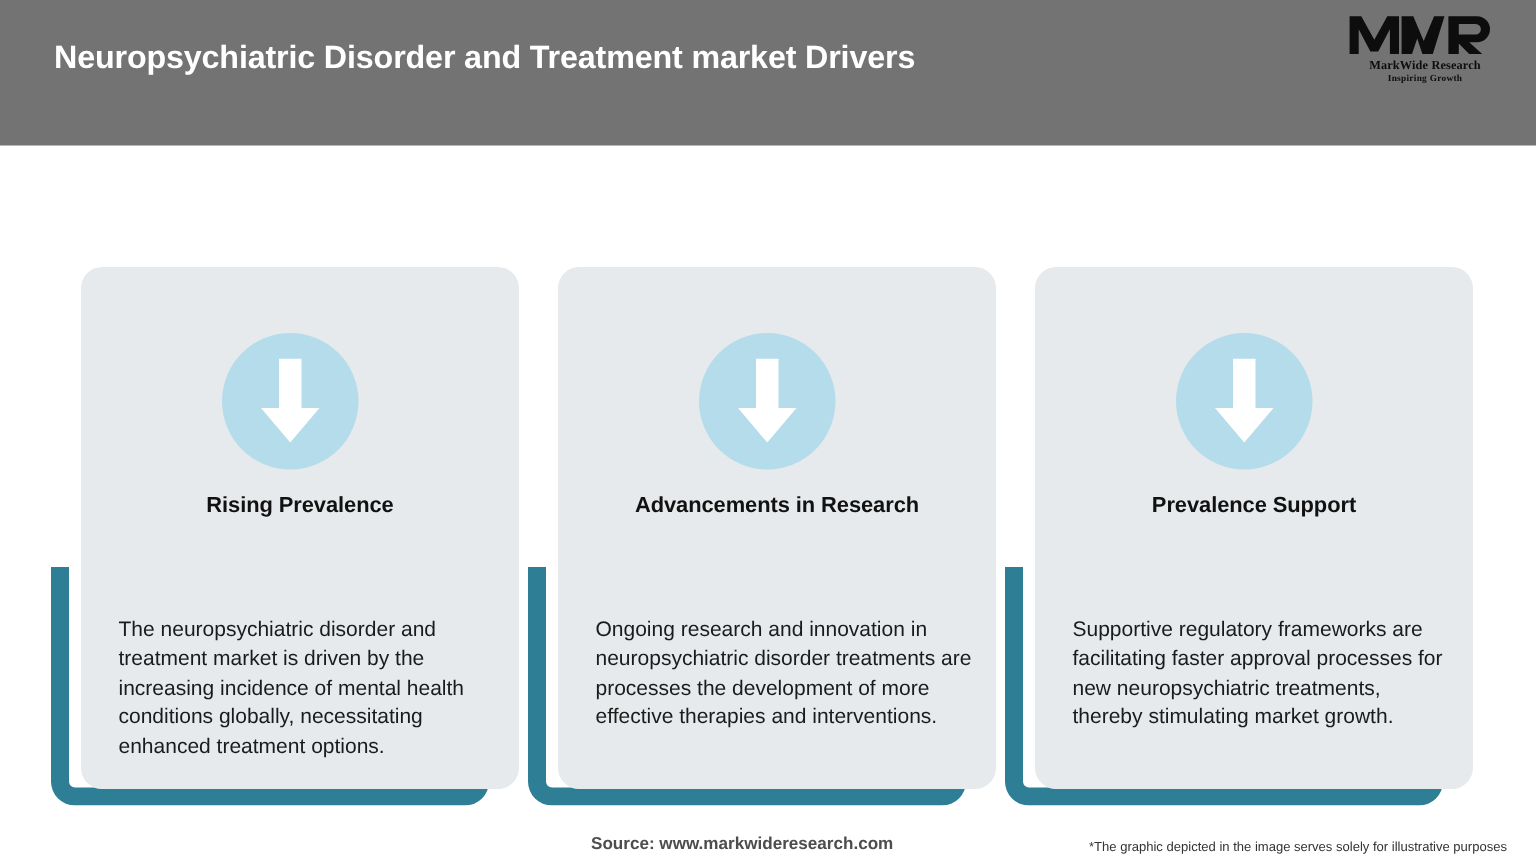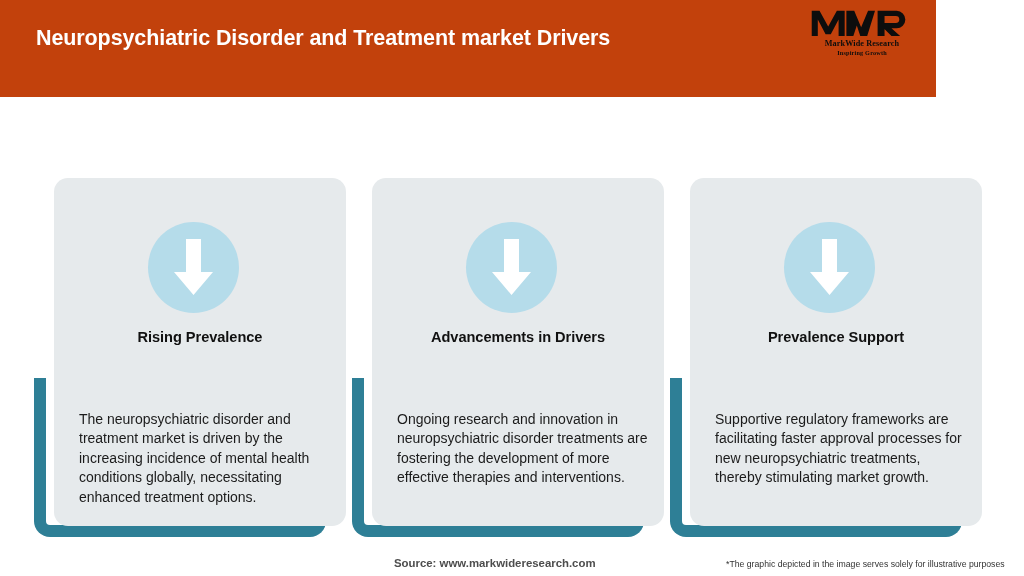--- a/index.html
+++ b/index.html
@@ -15,23 +15,23 @@
     font-family: "Liberation Sans", sans-serif;
     background: #ffffff;
     position: relative;
   }
 
   
   .header {
     position: absolute;
     left: 0;
     top: 0;
-    width: 936px;
+    width: 1024px;
     height: 97px;
-    background: #c2410c;
+    background: #737373;
   }
 
   .header-title {
     position: absolute;
     left: 36px;
     top: 26px;
     font-size: 21.5px;
     font-weight: bold;
     color: #ffffff;
     letter-spacing: -0.1px;
@@ -209,22 +209,22 @@
   </div>
 
   <div class="card-group g2">
     <div class="bracket"></div>
     <div class="card">
       <div class="card-icon">
         <svg width="43" height="57" viewBox="0 0 43 57">
           <polygon fill="#ffffff" points="14,0 29,0 29,33 41,33 21.5,56 2,33 14,33"></polygon>
         </svg>
       </div>
-      <div class="card-title">Advancements in Drivers</div>
-      <div class="card-body">Ongoing research and innovation in neuropsychiatric disorder treatments are fostering the development of more effective therapies and interventions.</div>
+      <div class="card-title">Advancements in Research</div>
+      <div class="card-body">Ongoing research and innovation in neuropsychiatric disorder treatments are processes the development of more effective therapies and interventions.</div>
     </div>
   </div>
 
   <div class="card-group g3">
     <div class="bracket"></div>
     <div class="card">
       <div class="card-icon">
         <svg width="43" height="57" viewBox="0 0 43 57">
           <polygon fill="#ffffff" points="14,0 29,0 29,33 41,33 21.5,56 2,33 14,33"></polygon>
         </svg>

